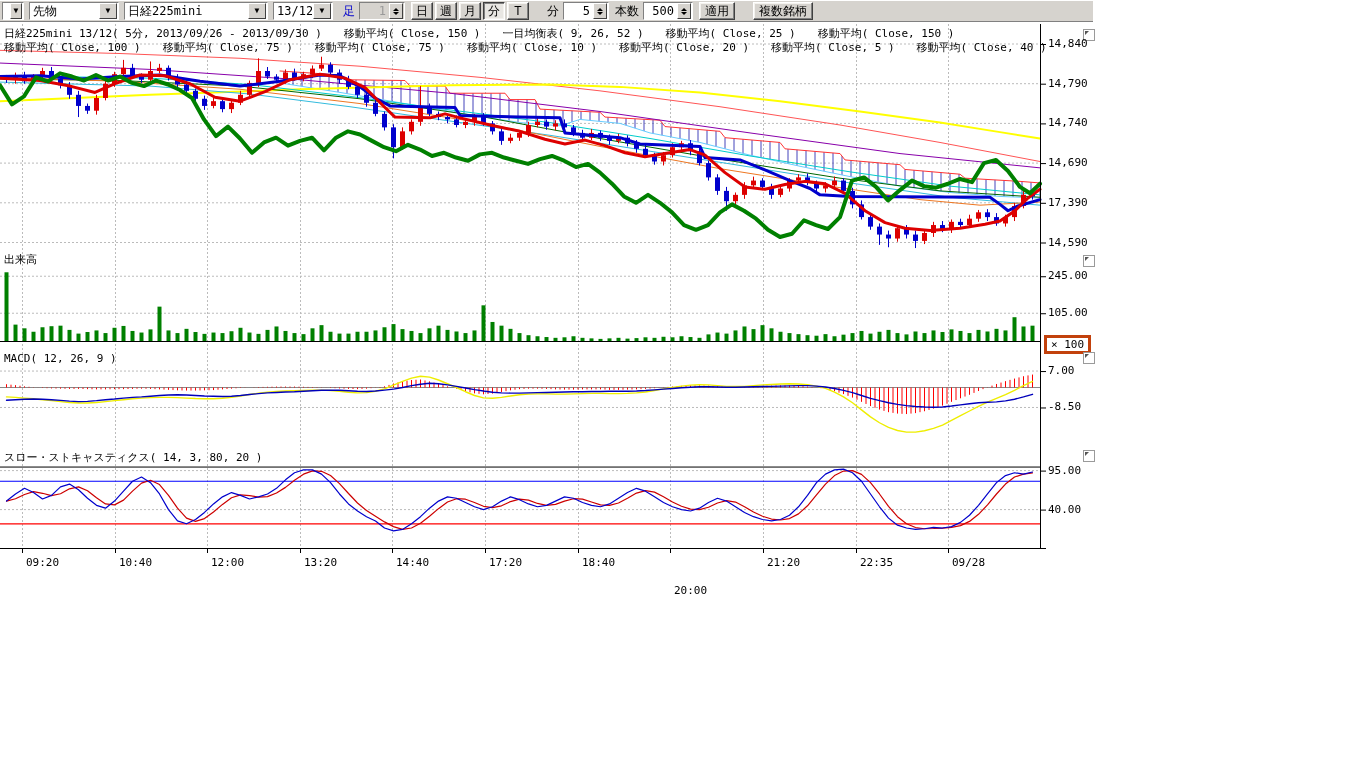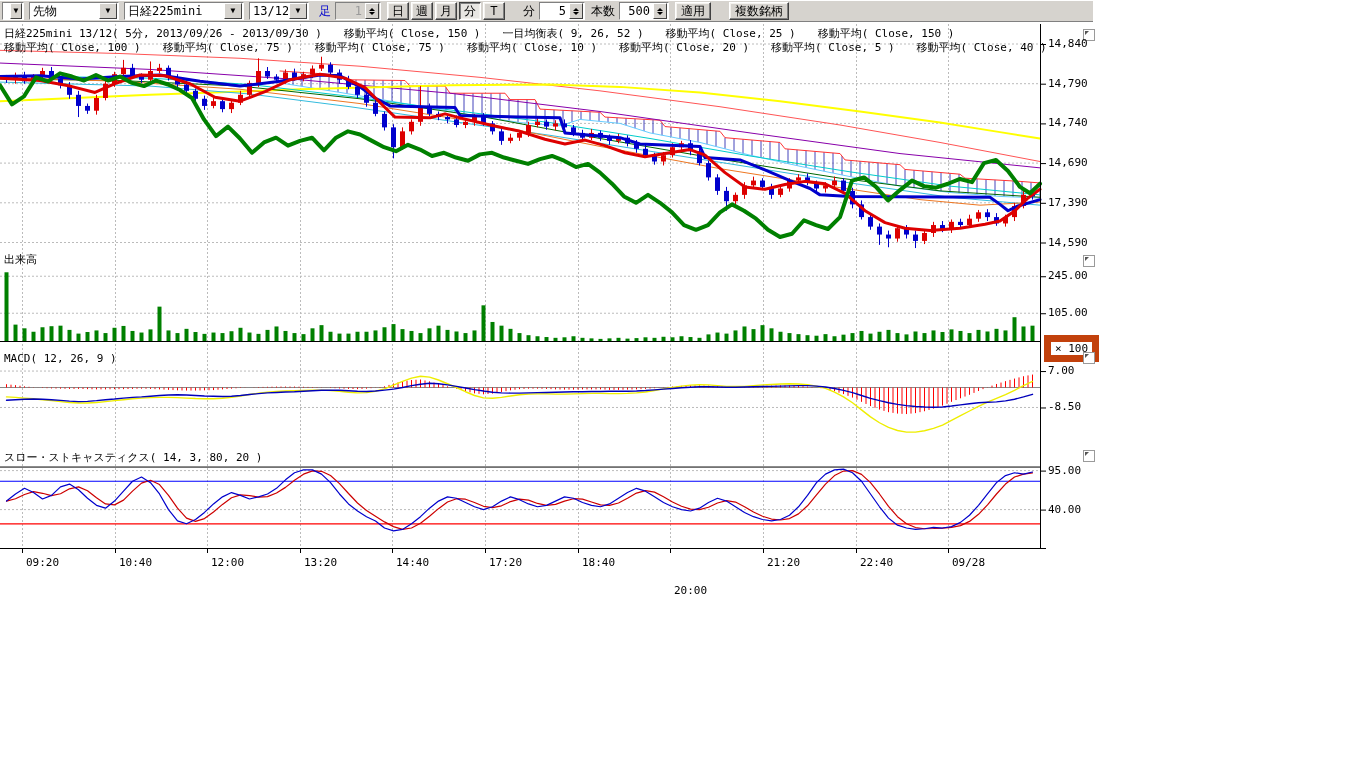--- a/index.html
+++ b/index.html
@@ -29,40 +29,40 @@
     border-top:3px solid #000;}
   .tb-btn{height:18px;margin-left:2px;padding:0 5px;background:#d6d3ce;border:1px solid;
     border-color:#ffffff #404040 #404040 #ffffff;box-shadow:inset -1px -1px 0 #808080, inset 1px 1px 0 #f4f2ee;
     font-size:12px;line-height:16px;box-sizing:border-box;}
   .tb-btn.pressed{border-color:#404040 #ffffff #ffffff #404040;
     box-shadow:inset 1px 1px 0 #808080, inset -1px -1px 0 #f4f2ee;background:#e8e6e2;}
   
   .hdr-row{position:absolute;left:4px;display:flex;gap:22px;font-size:11px;color:#000;white-space:nowrap;}
   .pane-label{position:absolute;font-size:11px;color:#000;background:transparent;white-space:nowrap;}
   .tick-label{position:absolute;font-size:11px;color:#000;white-space:nowrap;}
-  .mult-box{position:absolute;border:7px solid #c2410c;background:#fff;font-size:11px;
+  .mult-box{position:absolute;border:3px solid #c2410c;background:#fff;font-size:11px;
     padding:0 4px;line-height:13px;}
   .expand-icon{position:absolute;width:10px;height:10px;border:1px solid #9a9a9a;background:#fff;}
   .expand-icon:after{content:"";position:absolute;left:1px;top:1px;width:0;height:0;
     border-top:4px solid #555;border-right:4px solid transparent;}
   #chart-svg{position:absolute;left:0;top:0;}
 </style>
 </head>
 <body>
 
 <div id="toolbar">
   <div class="tb-combo" style="width:22px;margin-left:2px;">
     <div class="val"></div>
     <div class="drop-btn">▼</div>
   </div>
   <div class="tb-combo" style="width:90px;">
     <div class="val">先物</div>
     <div class="drop-btn">▼</div>
   </div>
-  <div class="tb-combo" style="width:120px;">
+  <div class="tb-combo" style="width:144px;">
     <div class="val">日経225mini</div>
     <div class="drop-btn">▼</div>
   </div>
   <div class="tb-combo" style="width:60px;">
     <div class="val">13/12</div>
     <div class="drop-btn">▼</div>
   </div>
 
   <span class="tb-label blue">足</span>
   <div class="tb-spin disabled" style="width:46px;">
@@ -876,15 +876,15 @@
     <div class="tick-label" style="left: 1048px; top: 502.595px;">40.00</div>
     <div class="tick-label" style="left: 26px; top: 556px;">09:20</div>
     <div class="tick-label" style="left: 119px; top: 556px;">10:40</div>
     <div class="tick-label" style="left: 211px; top: 556px;">12:00</div>
     <div class="tick-label" style="left: 304px; top: 556px;">13:20</div>
     <div class="tick-label" style="left: 396px; top: 556px;">14:40</div>
     <div class="tick-label" style="left: 489px; top: 556px;">17:20</div>
     <div class="tick-label" style="left: 582px; top: 556px;">18:40</div>
     <div class="tick-label" style="left: 674px; top: 584px;">20:00</div>
     <div class="tick-label" style="left: 767px; top: 556px;">21:20</div>
-    <div class="tick-label" style="left: 860px; top: 556px;">22:40</div>
+    <div class="tick-label" style="left: 860px; top: 556px;">22:35</div>
     <div class="tick-label" style="left: 952px; top: 556px;">09/28</div>
   </div>
 
 </body></html>

